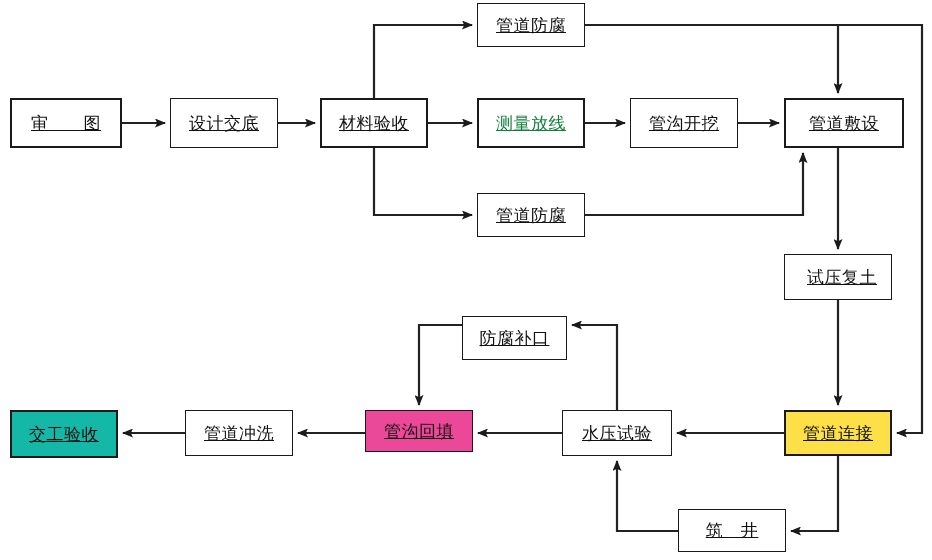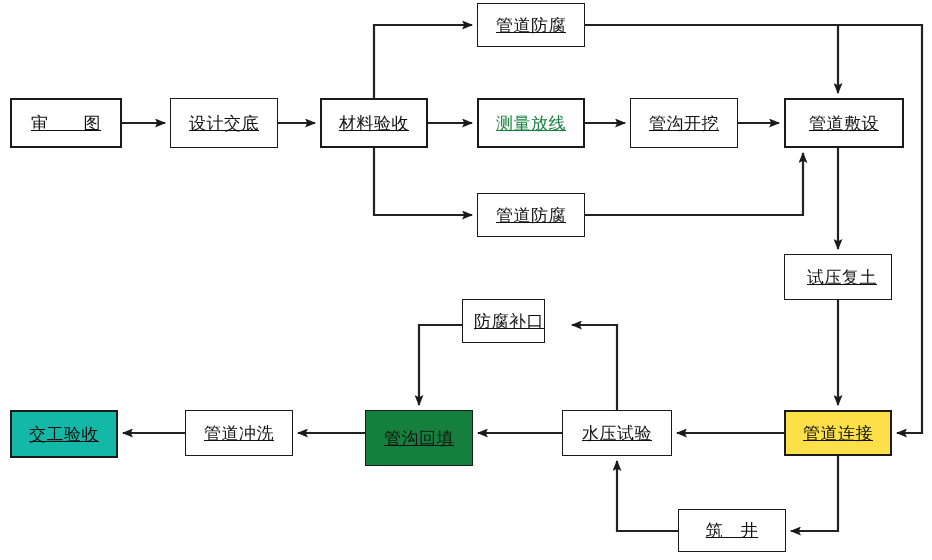--- a/index.html
+++ b/index.html
@@ -89,20 +89,20 @@
       <div class="node" style="left: 170px; top: 98px; width: 108px; height: 50px; border-color: rgb(26, 26, 26); background: rgb(255, 255, 255);"><span class="node-label" style="color: rgb(17, 17, 17);">设计交底</span></div>
       <div class="node heavy" style="left: 320px; top: 98px; width: 108px; height: 50px; border-color: rgb(26, 26, 26); background: rgb(255, 255, 255);"><span class="node-label" style="color: rgb(17, 17, 17);">材料验收</span></div>
       <div class="node heavy" style="left: 477px; top: 98px; width: 108px; height: 50px; border-color: rgb(26, 26, 26); background: rgb(255, 255, 255);"><span class="node-label" style="color: #15803d;">测量放线</span></div>
       <div class="node" style="left: 630px; top: 98px; width: 108px; height: 50px; border-color: rgb(26, 26, 26); background: rgb(255, 255, 255);"><span class="node-label" style="color: rgb(17, 17, 17);">管沟开挖</span></div>
       <div class="node heavy" style="left: 784px; top: 98px; width: 120px; height: 50px; border-color: rgb(26, 26, 26); background: rgb(255, 255, 255);"><span class="node-label" style="color: rgb(17, 17, 17);">管道敷设</span></div>
       <div class="node" style="left: 477px; top: 3px; width: 108px; height: 44px; border-color: rgb(26, 26, 26); background: rgb(255, 255, 255);"><span class="node-label" style="color: rgb(17, 17, 17);">管道防腐</span></div>
       <div class="node" style="left: 477px; top: 193px; width: 108px; height: 44px; border-color: rgb(26, 26, 26); background: rgb(255, 255, 255);"><span class="node-label" style="color: rgb(17, 17, 17);">管道防腐</span></div>
       <div class="node" style="left: 784px; top: 254px; width: 108px; height: 46px; border-color: rgb(26, 26, 26); background: rgb(255, 255, 255); padding-left: 8px;"><span class="node-label" style="color: rgb(17, 17, 17);">试压复土</span></div>
       <div class="node heavy" style="left: 784px; top: 410px; width: 108px; height: 46px; border-color: rgb(26, 26, 26); background: #fde047;"><span class="node-label" style="color: rgb(17, 17, 17);">管道连接</span></div>
       <div class="node" style="left: 562px; top: 410px; width: 110px; height: 46px; border-color: rgb(26, 26, 26); background: rgb(255, 255, 255);"><span class="node-label" style="color: rgb(17, 17, 17);">水压试验</span></div>
-      <div class="node" style="left: 365px; top: 410px; width: 108px; height: 56px; border-color: rgb(26, 26, 26); background: #15803d;"><span class="node-label" style="color: rgb(17, 17, 17);">管沟回填</span></div>
+      <div class="node" style="left: 365px; top: 410px; width: 108px; height: 42px; border-color: rgb(26, 26, 26); background: #ec4899;"><span class="node-label" style="color: rgb(17, 17, 17);">管沟回填</span></div>
       <div class="node" style="left: 185px; top: 410px; width: 108px; height: 46px; border-color: rgb(26, 26, 26); background: rgb(255, 255, 255);"><span class="node-label" style="color: rgb(17, 17, 17);">管道冲洗</span></div>
       <div class="node heavy" style="left: 10px; top: 410px; width: 108px; height: 48px; border-color: rgb(26, 26, 26); background: #14b8a6;"><span class="node-label" style="color: rgb(17, 17, 17);">交工验收</span></div>
-      <div class="node" style="left: 462px; top: 299px; width: 83px; height: 44px; border-color: rgb(26, 26, 26); background: rgb(255, 255, 255); justify-content: flex-end;"><span class="node-label" style="color: rgb(17, 17, 17);">防腐补口</span></div>
+      <div class="node" style="left: 462px; top: 316px; width: 105px; height: 44px; border-color: rgb(26, 26, 26); background: rgb(255, 255, 255);"><span class="node-label" style="color: rgb(17, 17, 17);">防腐补口</span></div>
       <div class="node" style="left: 678px; top: 509px; width: 108px; height: 43px; border-color: rgb(26, 26, 26); background: rgb(255, 255, 255);"><span class="node-label" style="color: rgb(17, 17, 17);">筑　井</span></div>
     </div>
 
 </div>
 
 </body></html>

